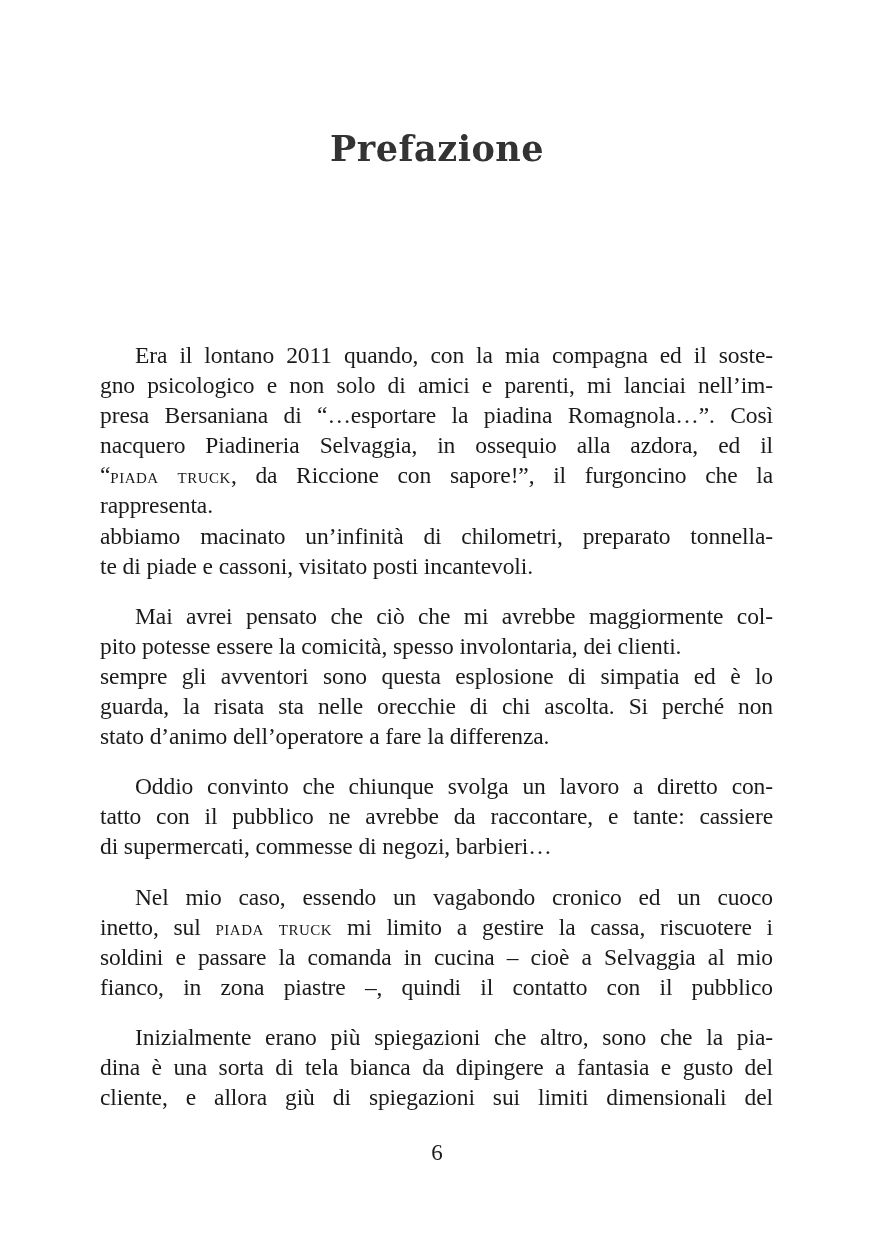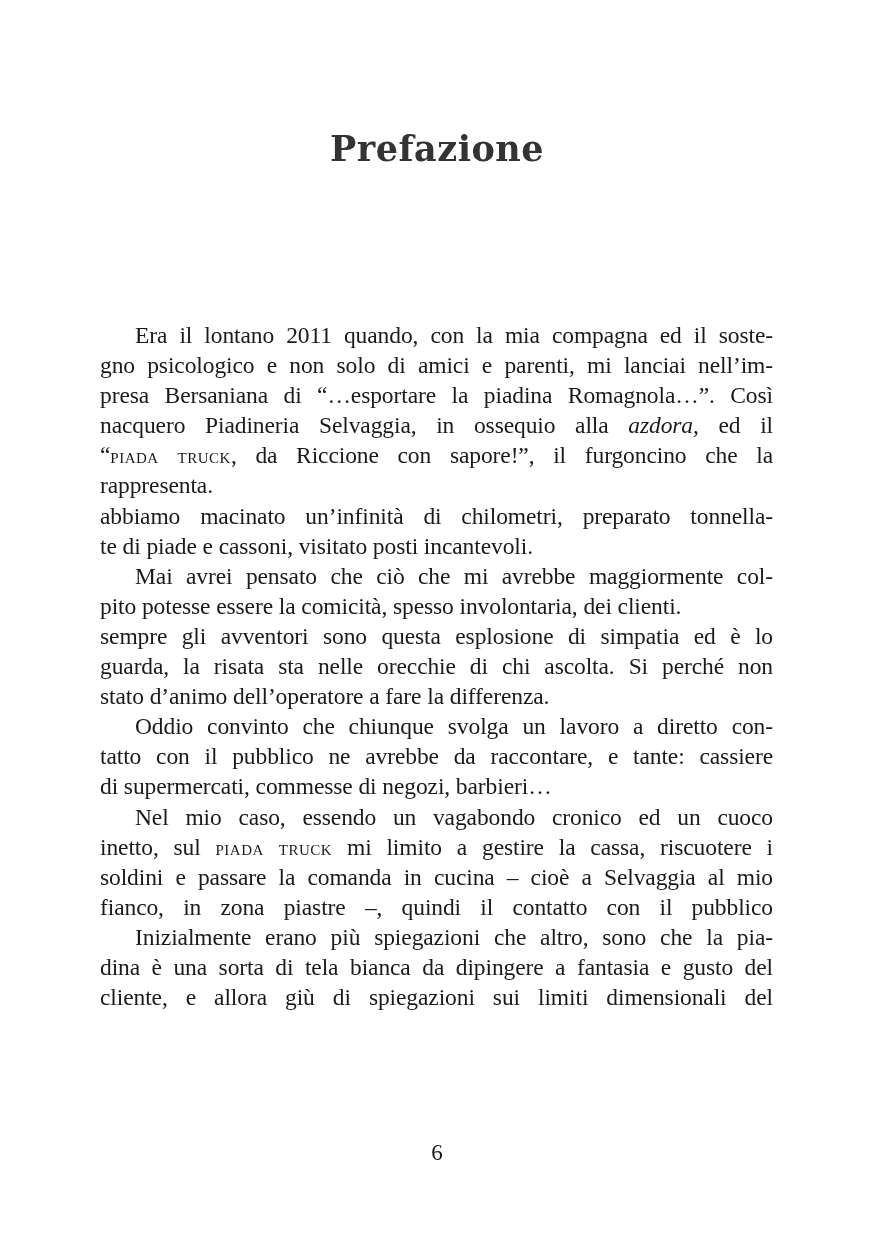--- a/index.html
+++ b/index.html
@@ -50,28 +50,28 @@
       white-space: nowrap;
       text-align: justify;
       text-align-last: justify;
     }
     .line.last {
       text-align: center;
       text-align-last: left;
     }
     .line.indent {
       padding-left: 35px;
+      margin-top: 20px;
     }
     .sc {
       font-variant: small-caps;
       font-size: 0.92em;
       letter-spacing: 0.5px;
     }
     .it {
-      font-style: italic;
     }
     .page-number {
       position: absolute;
       top: 1140px;
       left: 0;
       width: 874px;
       text-align: center;
       font-size: 23px;
     }
   </style>

